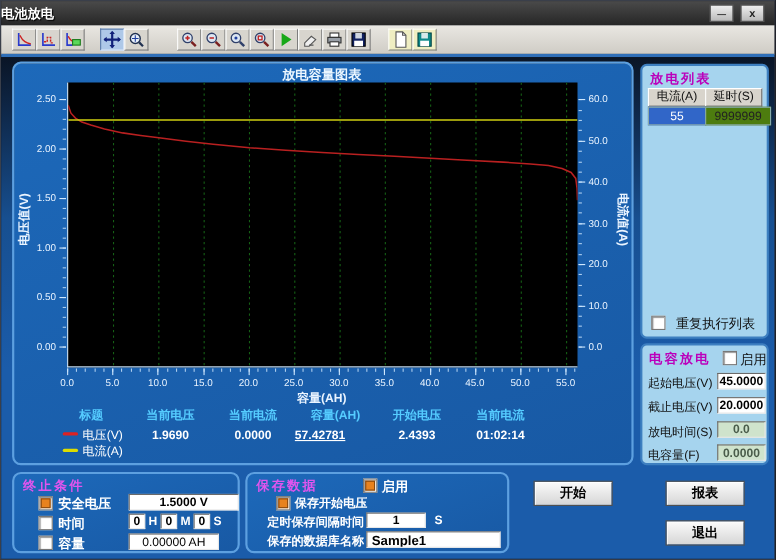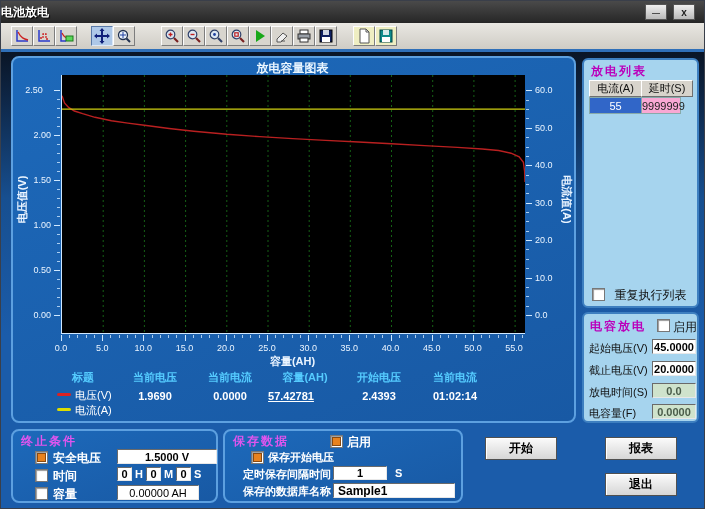--- a/index.html
+++ b/index.html
@@ -225,21 +225,21 @@
         <div class="ticklabel" style="left: 4px; top: 252.021px; width: 34px; text-align: right;">0.00</div>
         <div class="tick" style="left: 41px; top: 212.073px; width: 6px;"></div>
         <div class="ticklabel" style="left: 4px; top: 207.073px; width: 34px; text-align: right;">0.50</div>
         <div class="tick" style="left: 41px; top: 167.125px; width: 6px;"></div>
         <div class="ticklabel" style="left: 4px; top: 162.125px; width: 34px; text-align: right;">1.00</div>
         <div class="tick" style="left: 41px; top: 122.178px; width: 6px;"></div>
         <div class="ticklabel" style="left: 4px; top: 117.178px; width: 34px; text-align: right;">1.50</div>
         <div class="tick" style="left: 41px; top: 77.23px; width: 6px;"></div>
         <div class="ticklabel" style="left: 4px; top: 72.23px; width: 34px; text-align: right;">2.00</div>
         <div class="tick" style="left: 41px; top: 32.2822px; width: 6px;"></div>
-        <div class="ticklabel" style="left: 4px; top: 27.2822px; width: 34px; text-align: center;">2.50</div>
+        <div class="ticklabel" style="left: 4px; top: 27.2822px; width: 34px; text-align: right;">2.50</div>
         <div class="tick minor" style="left: 44px; top: 257.021px; width: 3px;"></div>
         <div class="tick minor" style="left: 44px; top: 248.031px; width: 3px;"></div>
         <div class="tick minor" style="left: 44px; top: 239.042px; width: 3px;"></div>
         <div class="tick minor" style="left: 44px; top: 230.052px; width: 3px;"></div>
         <div class="tick minor" style="left: 44px; top: 221.063px; width: 3px;"></div>
         <div class="tick minor" style="left: 44px; top: 212.073px; width: 3px;"></div>
         <div class="tick minor" style="left: 44px; top: 203.084px; width: 3px;"></div>
         <div class="tick minor" style="left: 44px; top: 194.094px; width: 3px;"></div>
         <div class="tick minor" style="left: 44px; top: 185.105px; width: 3px;"></div>
         <div class="tick minor" style="left: 44px; top: 176.115px; width: 3px;"></div>
@@ -379,21 +379,21 @@
         <div class="tick v minor" style="left: 492.875px; top: 277px; height: 3px;"></div>
         <div class="tick v minor" style="left: 501.114px; top: 277px; height: 3px;"></div>
         <div class="tick v minor" style="left: 509.352px; top: 277px; height: 3px;"></div>
       </div>
 
     <div class="panel-light" style="left:581px;top:6px;width:117px;height:250px;">
       <div class="ptitle-dk" style="position:absolute;left:7px;top:3px;text-align:center;">放电列表</div>
       <div class="thcell" style="left:5px;top:20px;width:53px;">电流(A)</div>
       <div class="thcell" style="left:57px;top:20px;width:52px;">延时(S)</div>
       <div class="tdcell" style="left:5px;top:37px;width:53px;background:#3166c8;color:#fff;">55</div>
-      <div class="tdcell" style="left:57px;top:37px;width:40px;background:#f9a8d4;color:#222;">9999999</div>
+      <div class="tdcell" style="left:57px;top:37px;width:60px;background:#4d7c0f;color:#222;">9999999</div>
       <div style="position:absolute;left:8px;top:225px;">
         <span class="cbx" id="cbx-repeat"></span>
         <span style="color:#111;font-size:12px;margin-left:5px;">重复执行列表</span>
       </div>
     </div>
 
     <div class="panel-light" style="left:581px;top:260px;width:117px;height:111px;">
       <div class="ptitle-dk" style="position:absolute;left:6px;top:4px;">电容放电</div>
       <span class="cbx" id="cbx-cap" style="position:absolute;left:73px;top:5px;"></span>
       <span class="lbl-k" style="left:89px;top:5px;font-size:12px;">启用</span>

